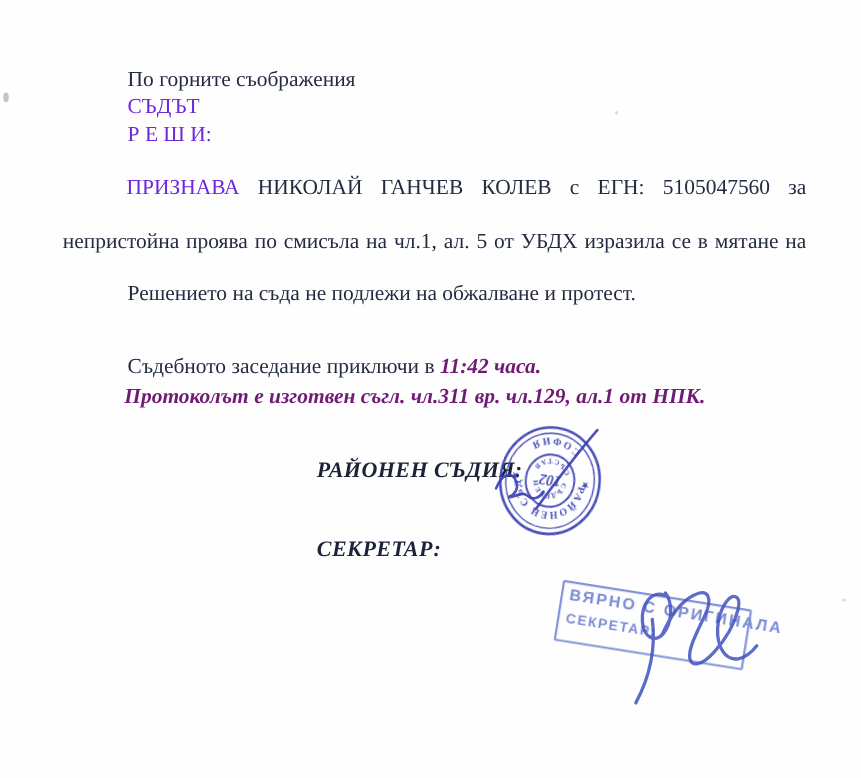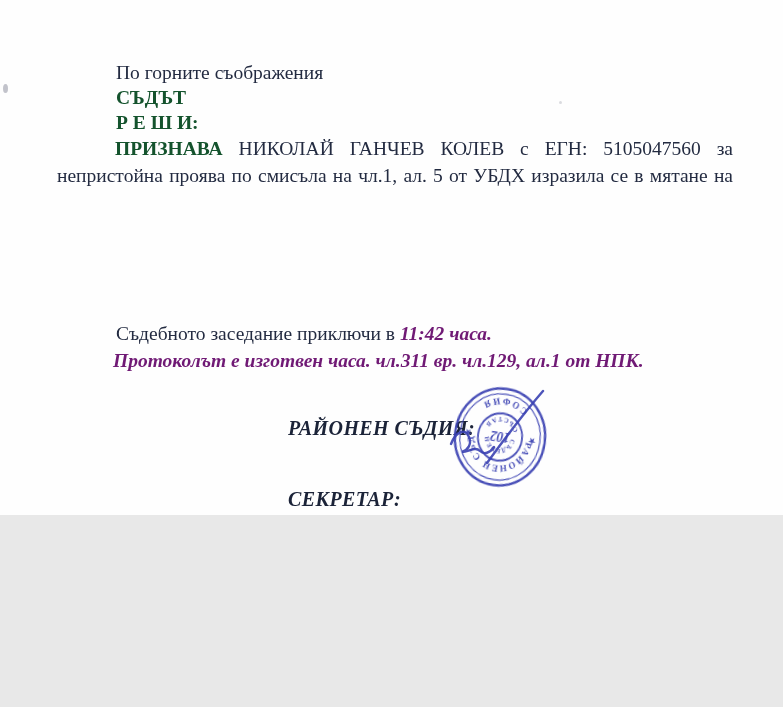--- a/index.html
+++ b/index.html
@@ -1,28 +1,28 @@
 <!DOCTYPE html>
 <html><head>
 <meta charset="utf-8">
 <style>
   html,body{margin:0;padding:0;background:#e8e8e8;}
   #page{
-    position:relative;width:783px;height:515px;background:#fefefe;
+    position:relative;width:783px;height:707px;background:#fefefe;
     font-family:"Liberation Serif","DejaVu Serif",serif;
     color:#232b41;overflow:hidden;margin:0 auto;
   }
   .abs{position:absolute;}
   .tline{font-size:19.5px;line-height:25px;white-space:nowrap;}
-  .bold{font-weight:bold;color:#14532d;}
+  .bold{font-weight:normal;color:#6d28d9;}
   .bi{font-weight:bold;font-style:italic;color:#701a75;}
   #verdict{
     left:57px;top:136px;width:676px;font-size:19.5px;line-height:26.6px;
   }
-  .jline{text-align:justify;text-align-last:justify;}
+  .jline{text-align:justify;text-align-last:justify;margin-top:22px;}
   .jline-indent{padding-left:58px;box-sizing:border-box;}
   .plainline{text-align:left;}
   #judge-label,#secretary-label{
     font-size:20px;font-weight:bold;font-style:italic;color:#1b2338;
     letter-spacing:.4px;white-space:nowrap;
   }
   
   #round-stamp{
     left:447px;top:380px;width:106px;height:114px;
     transform:rotate(188deg);opacity:.92;filter:blur(.25px);
@@ -59,25 +59,26 @@
   <div class="abs tline bold" style="left:116px;top:110px;text-align:center;">Р Е Ш И:</div>
 
   <div class="abs" id="verdict">
     <div class="jline jline-indent">
       <span class="bold">ПРИЗНАВА</span>
       <span>НИКОЛАЙ ГАНЧЕВ КОЛЕВ с ЕГН: 5105047560 за</span>
     </div>
     <div class="jline">непристойна проява по смисъла на чл.1, ал. 5 от УБДХ изразила се в мятане на</div>
   </div>
 
+  <div class="abs tline" style="left:116px;top:255px;">Решението на съда не подлежи на обжалване и протест.</div>
 
   <div class="abs tline" style="left:116px;top:321px;">
     <span>Съдебното заседание приключи в </span><span class="bi">11:42 часа.</span>
   </div>
-  <div class="abs tline bi" style="left:113px;top:348px;">Протоколът е изготвен часа. чл.311 вр. чл.129, ал.1 от НПК.</div>
+  <div class="abs tline bi" style="left:113px;top:348px;">Протоколът е изготвен съгл. чл.311 вр. чл.129, ал.1 от НПК.</div>
 
   <div class="abs" id="judge-label" style="left:288px;top:417px;">РАЙОНЕН СЪДИЯ:</div>
   <div class="abs" id="secretary-label" style="left:288px;top:488px;">СЕКРЕТАР:</div>
 
   <svg class="abs" id="round-stamp" viewBox="0 0 120 120" preserveAspectRatio="none">
     <g fill="none" stroke="#3a41b2">
       <circle cx="60" cy="60" r="51" stroke-width="2.6"></circle>
       <circle cx="60" cy="60" r="45.5" stroke-width="1.3"></circle>
       <circle cx="60" cy="60" r="25" stroke-width="2"></circle>
     </g>

